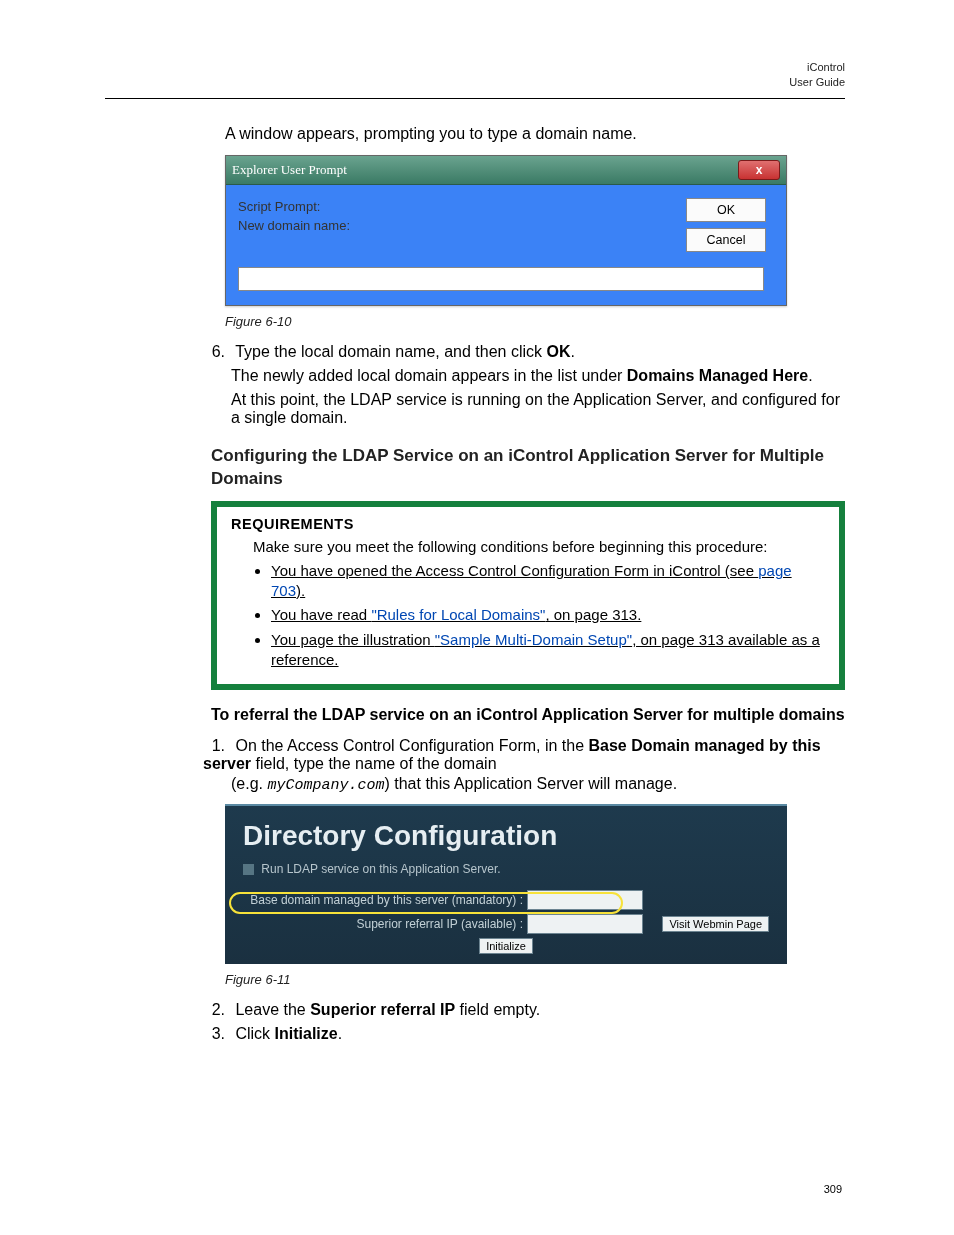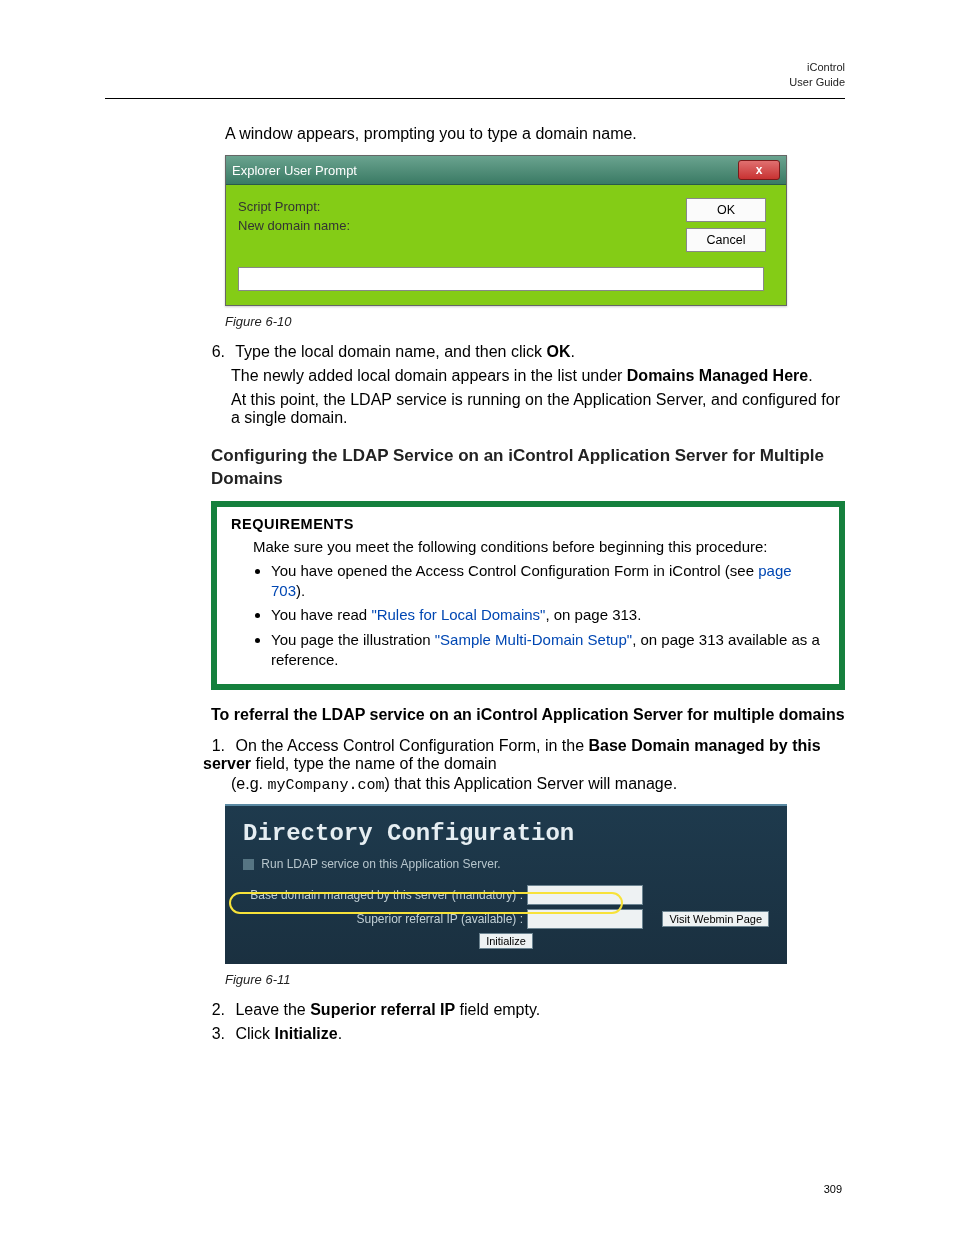--- a/index.html
+++ b/index.html
@@ -37,46 +37,46 @@
     font-size: 17px; font-weight: 700; color: #222;
     margin: 18px 0 10px -14px; line-height: 1.35;
   }
   .reqbox {
     border: 6px solid #15803d;
     margin: 0 0 14px -14px;
     padding: 9px 14px 10px 14px;
   }
   .reqbox .title { font-weight: 700; letter-spacing: .5px; font-size: 14.5px; margin-bottom: 6px; }
   .reqbox p { margin: 4px 0 6px 22px; font-size: 15px; }
-  .reqbox ul { padding-left: 40px; margin: 0; }
+  .reqbox ul { padding-left: 40px; margin: 0; text-decoration: underline; }
   .reqbox ul li { margin: 4px 0; font-size: 15px; line-height: 1.35; }
   a.link { color: #0047b3; text-decoration: none; }
-  .mono { font-family: "Courier New", monospace; font-size: 15px; }
+  .mono { font-family: "Courier New", monospace; font-size: 15px; font-style: italic; }
   .pgnum { position: absolute; right: 112px; bottom: 40px; font-size: 11px; }
 
   
   .dlg1 {
     width: 560px; border: 1px solid #666; position: relative;
     box-shadow: 0 1px 2px rgba(0,0,0,.2);
     font-size: 13px;
   }
   .dlg1 .tbar {
     background: linear-gradient(#6aa38f, #3a7a64);
     color: #fff; padding: 4px 6px; display: flex; align-items: center;
     border-bottom: 1px solid #2a5a49;
   }
-  .dlg1 .tbar .ttl { flex: 1; font-size: 13px; font-weight: 400; color: #fff; }
+  .dlg1 .tbar .ttl { flex: 1; font-size: 13px; font-weight: 400; color: #fff; font-family: Liberation Serif, serif; }
   .dlg1 .closebtn {
     background: linear-gradient(#e07070, #c83232);
     border: 1px solid #7a1a1a; border-radius: 3px;
     width: 40px; height: 18px; display: flex; align-items: center; justify-content: center;
     color: #fff; font-weight: 700; font-size: 12px;
   }
   .dlg1 .body {
-    background: #84cc16; padding: 10px 12px 14px 12px;
+    background: #3b82f6; padding: 10px 12px 14px 12px;
     color: #333;
   }
   .dlg1 .row { display: flex; }
   .dlg1 .labels { flex: 1; }
   .dlg1 .labels div { margin: 4px 0; }
   .dlg1 .btns { width: 88px; }
   .dlg1 .btns button {
     width: 80px; height: 24px; margin: 3px 0;
     background: #fbfbfb; border: 1px solid #888; font-size: 12.5px;
   }
@@ -88,21 +88,21 @@
   
   .panel2 {
     width: 562px; height: 160px;
     background: linear-gradient(#1e3a4d, #1a3040);
     border-top: 2px solid #5b8aa3;
     color: #ccd9df; font-family: Arial, sans-serif; font-size: 12px;
     position: relative; padding: 14px 18px 0 18px;
     box-sizing: border-box;
   }
   .panel2 h2 {
-    font-family: Liberation Mono, monospace; font-size: 24px; color: #e6eef2;
+    font-family: Liberation Sans, sans-serif; font-size: 28px; color: #e6eef2;
     font-weight: 700; margin: 0 0 10px 0;
   }
   .panel2 .chkrow { margin-bottom: 14px; color: #b6c5cc; }
   .panel2 .chkrow .chk {
     display: inline-block; width: 11px; height: 11px; background: #567583;
     vertical-align: middle; margin-right: 4px;
   }
   .frow { display: flex; align-items: center; margin: 4px 0; }
   .frow .lbl { flex: 0 0 280px; text-align: right; padding-right: 4px; color: #c2d0d6; font-size: 12px; }
   .frow input {

